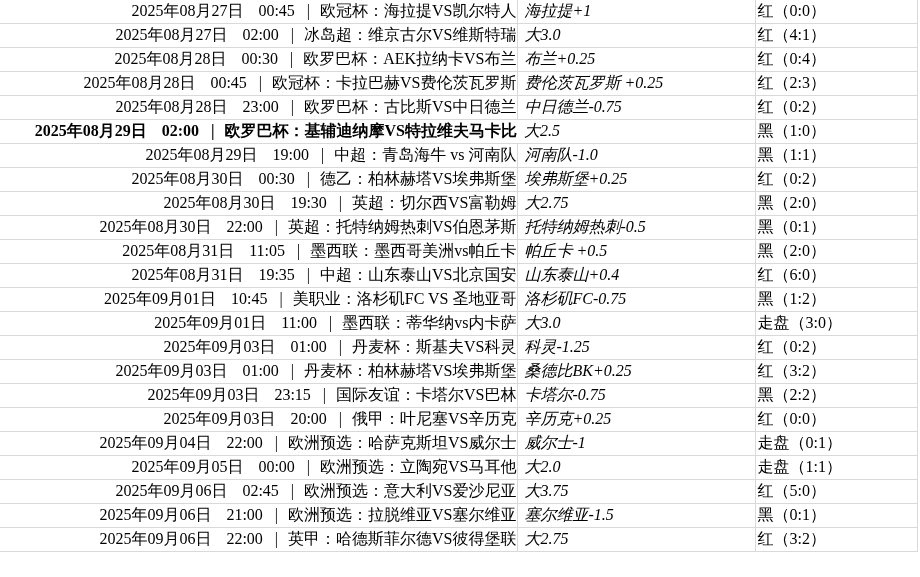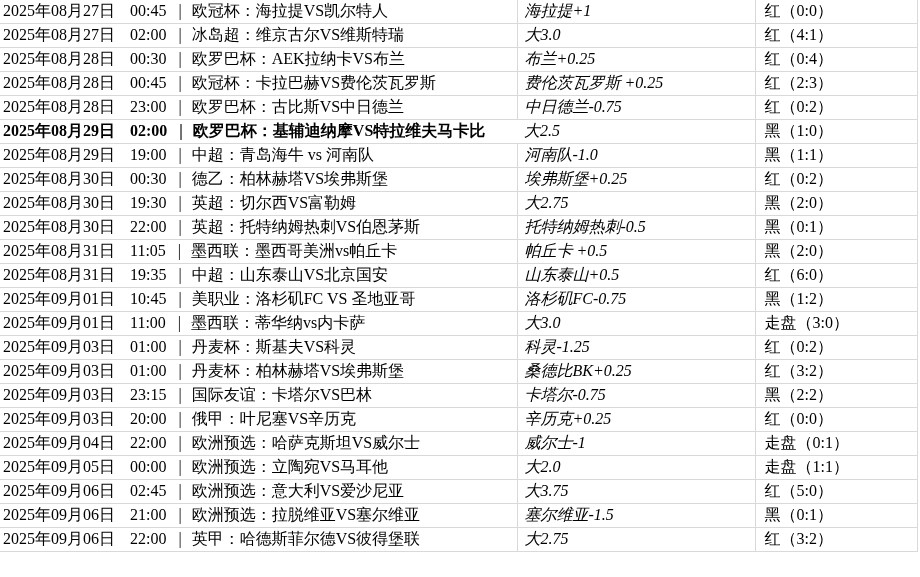--- a/index.html
+++ b/index.html
@@ -7,23 +7,23 @@
     width:920px;height:577px;background:#ffffff;color:#000000;
     font-family:"Liberation Serif","DejaVu Serif",serif;
     font-size:16px;overflow:hidden;
   }
   table{border-collapse:collapse;table-layout:fixed;width:917px;}
   td{
     height:23px;padding:0;vertical-align:middle;
     border-bottom:1px solid #d9d9d9;border-right:1px solid #d9d9d9;
     white-space:nowrap;overflow:hidden;
   }
-  td.c1{padding-left:3px;}
+  td.c1{padding-left:3px;text-align:right;}
   td.c2{padding-left:7px;font-style:italic;}
-  td.c3{padding-left:9px;margin-left:44px;}
+  td.c3{padding-left:2px;margin-left:44px;}
   td.bleed{overflow:visible;border-right:none;font-weight:bold;}
   .t-time{margin-left:15px;}
   .sep{margin:0 10px 0 12px;}
 </style>
 </head>
 <body>
 
 <table>
   <colgroup>
     <col style="width:517px">
@@ -116,21 +116,21 @@
       <span>2025年08月31日</span><span class="t-time">11:05</span><span class="sep">|</span><span>墨西联：墨西哥美洲vs帕丘卡</span>
     </td>
     <td class="c2">帕丘卡 +0.5</td>
     <td class="c3">黑（2:0）</td>
   </tr>
 
   <tr>
     <td class="c1">
       <span>2025年08月31日</span><span class="t-time">19:35</span><span class="sep">|</span><span>中超：山东泰山VS北京国安</span>
     </td>
-    <td class="c2">山东泰山+0.5</td>
+    <td class="c2">山东泰山+0.4</td>
     <td class="c3">红（6:0）</td>
   </tr>
 
   <tr>
     <td class="c1">
       <span>2025年09月01日</span><span class="t-time">10:45</span><span class="sep">|</span><span>美职业：洛杉矶FC VS 圣地亚哥</span>
     </td>
     <td class="c2">洛杉矶FC-0.75</td>
     <td class="c3">黑（1:2）</td>
   </tr>

